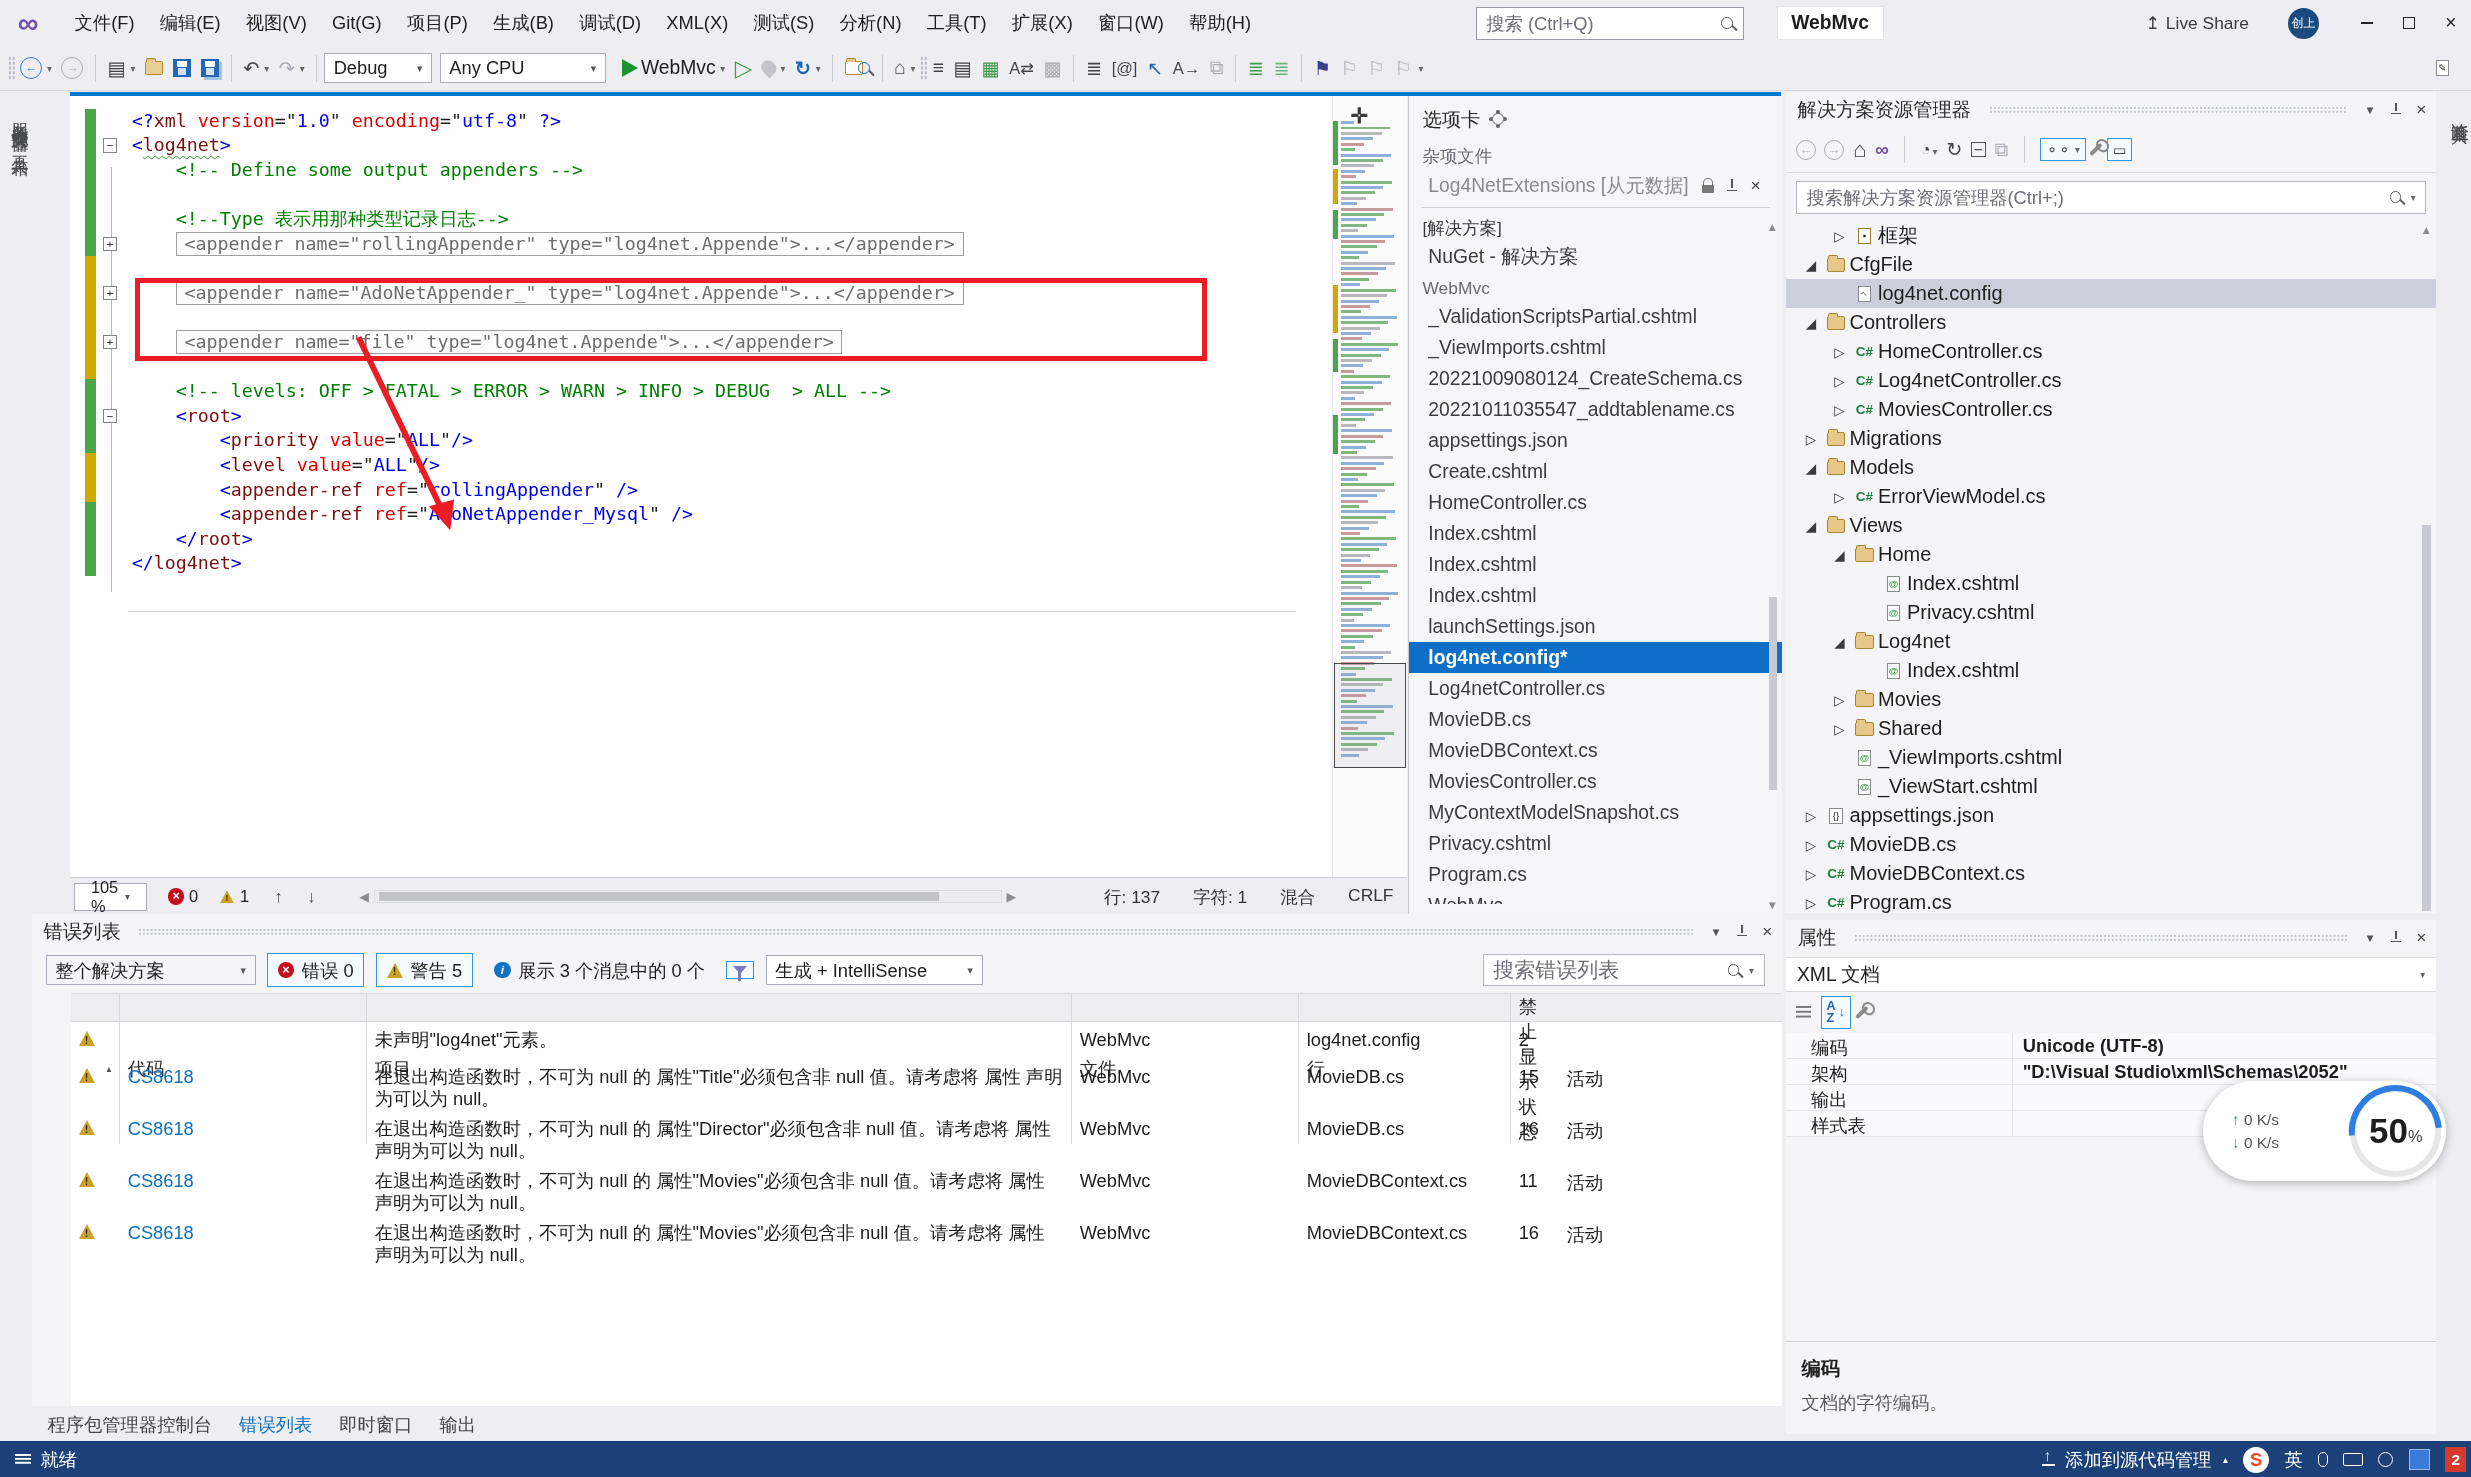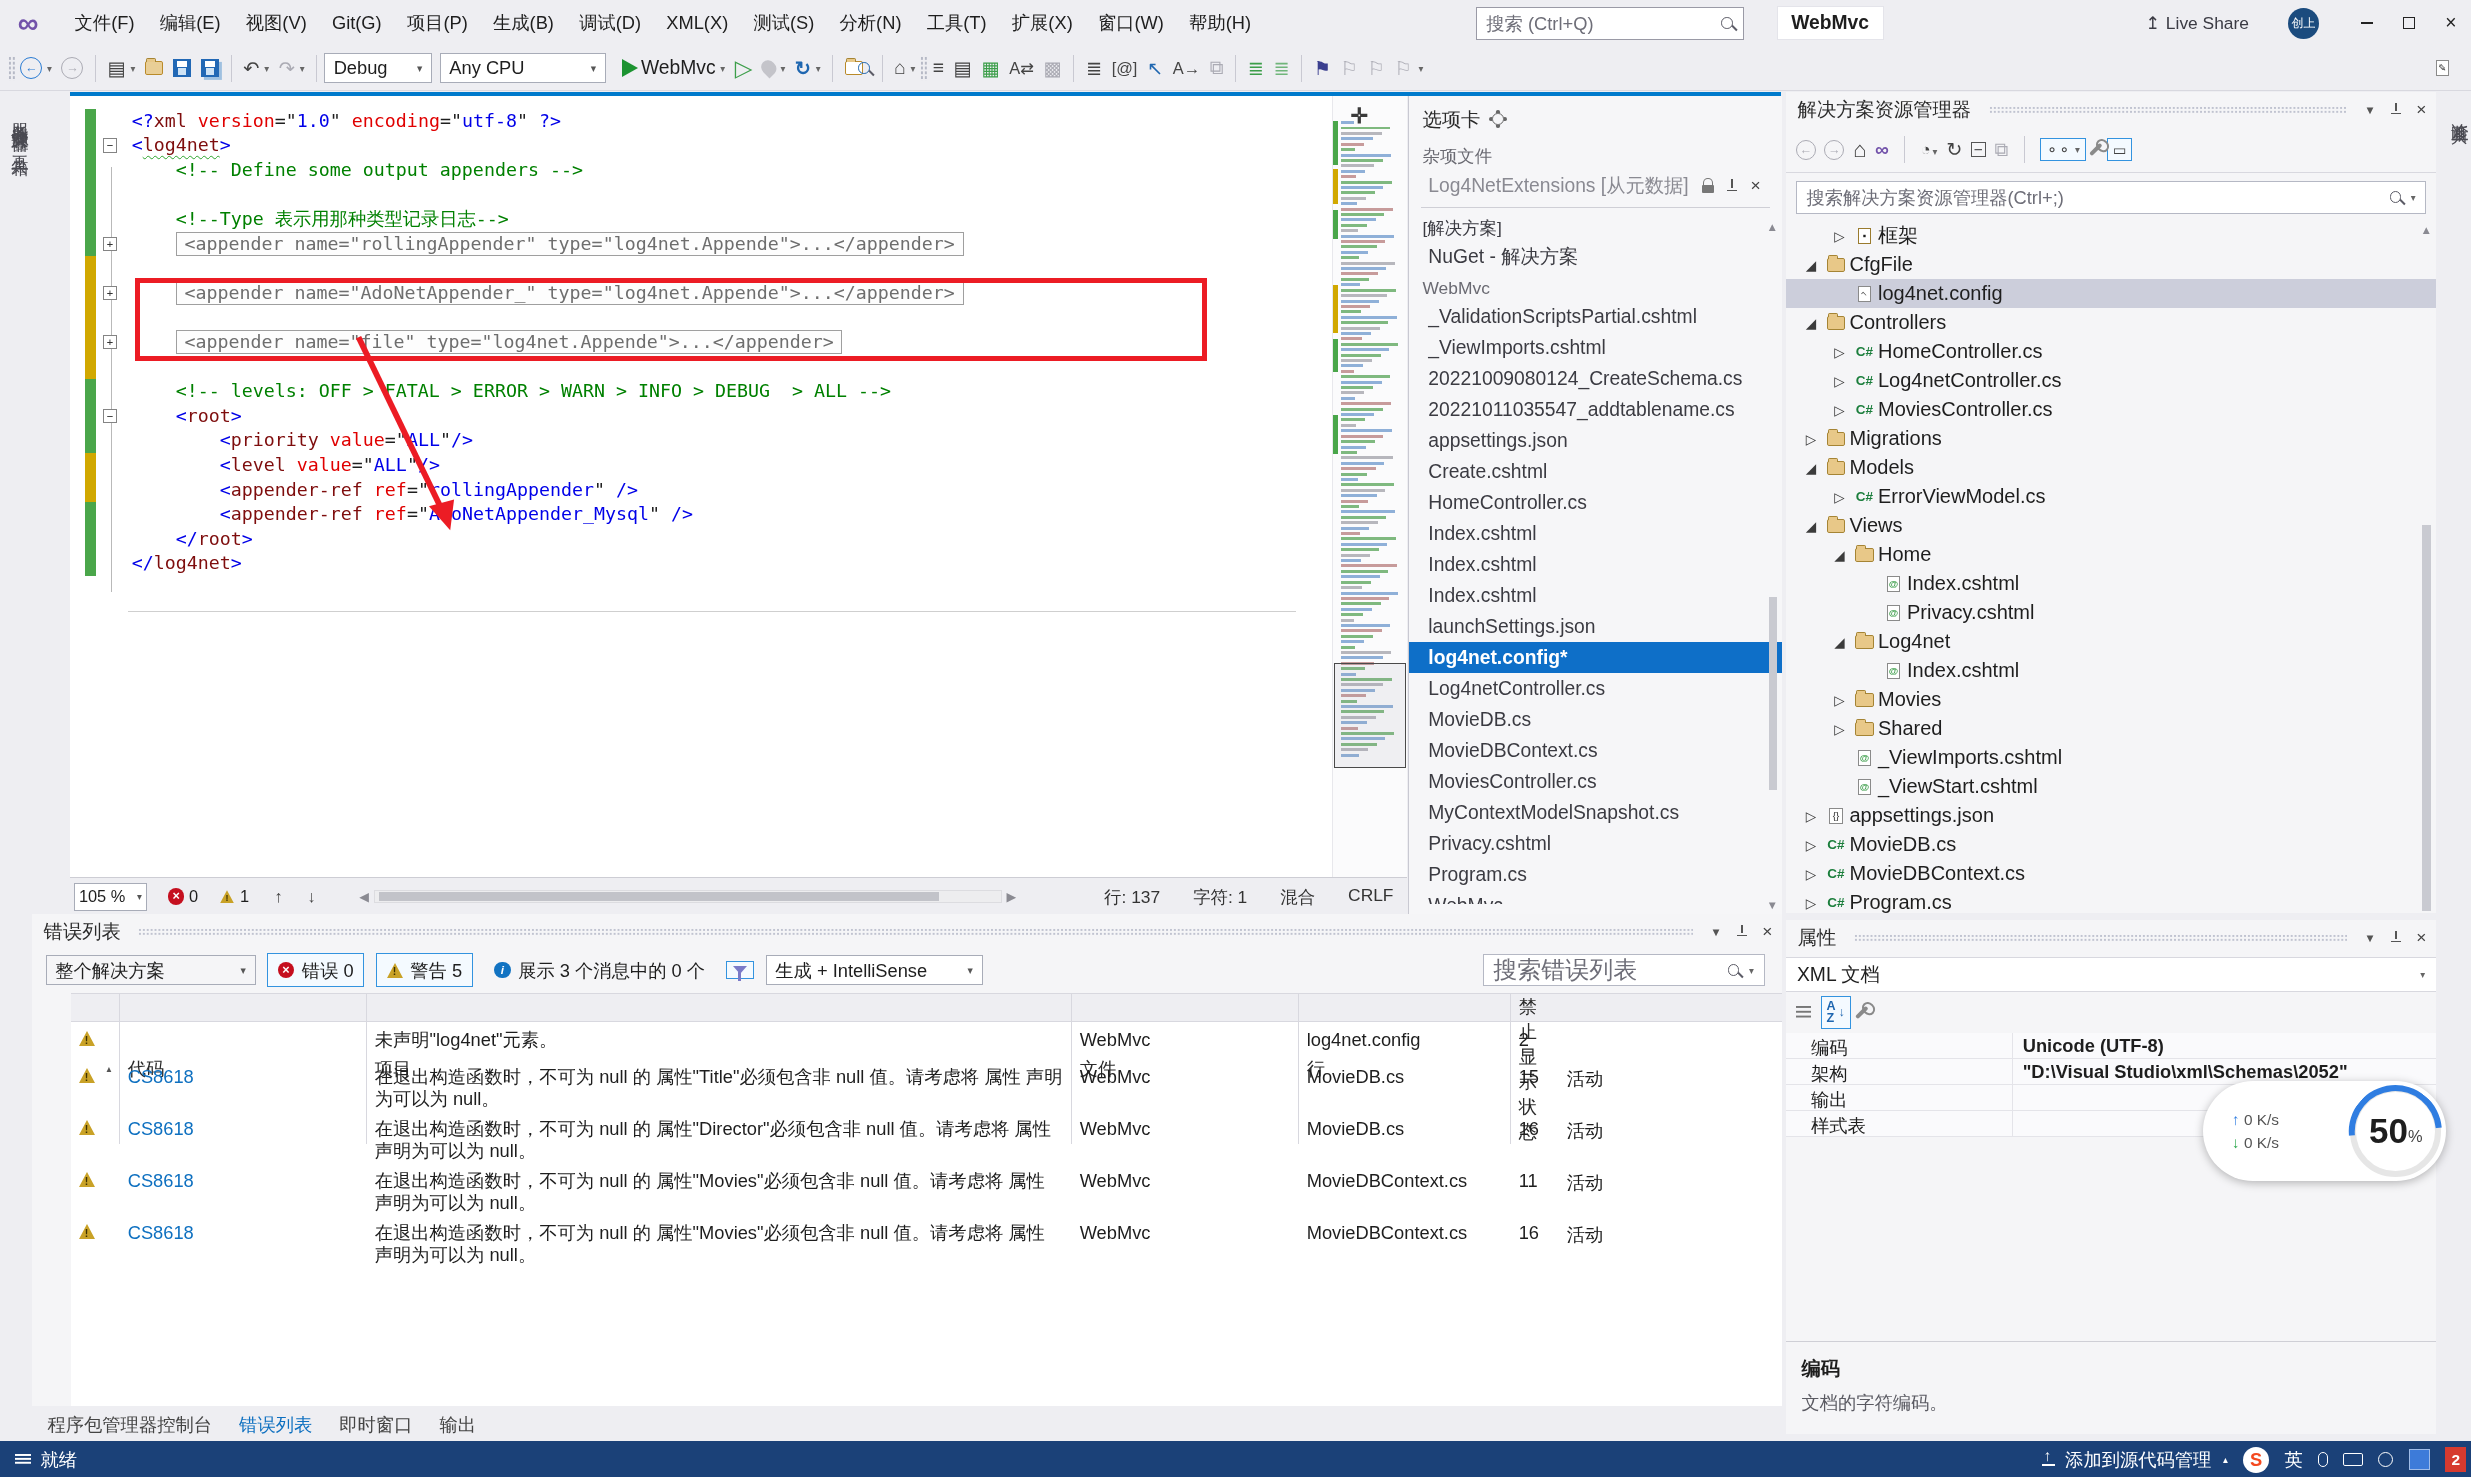--- a/index.html
+++ b/index.html
@@ -90,21 +90,21 @@
   #red-arrow { left:0; top:0; z-index:6; pointer-events:none; }
 
   
   #minimap { left:1262px; top:0; width:75px; height:781px; background:#FBFBFC; border-left:1px solid #E8E8EC; }
   .mm-mark { position:absolute; height:2.9px; }
   #mm-viewport { position:absolute; left:1px; top:567px; width:72px; height:105px; border:1.9px solid #4A4A4A; background:rgba(160,160,170,0.12); }
   #mm-handle { position:absolute; left:17.4px; top:7.7px; color:#3A3A3A; font-size:21px; font-weight:bold; }
 
   
   #editor-status { left:70px; top:877px; width:1337px; height:38px; background:#EEEEF2; border-top:1px solid #CDCDD4; display:flex; align-items:center; font-size:17.4px; }
-  #zoom-combo { width:73px; height:28px; background:#fff; border:1px solid #A8ACB8; margin-left:3.9px; display:flex; align-items:center; justify-content:space-between; padding:0 4px; font-size:16.4px; }
+  #zoom-combo { width:73px; height:28px; background:#fff; border:1px solid #A8ACB8; margin-left:3.9px; display:flex; align-items:center; justify-content:space-between; padding:0 16px; font-size:16.4px; }
   .mini-count { display:flex; align-items:center; gap:4.8px; margin-left:21px; font-size:16.4px; }
   .nav-ar { margin-left:25px; color:#444; font-size:16.4px; }
   #hscroll { display:flex; align-items:center; margin-left:39px; }
   #hscroll .htrack { width:628px; height:12.6px; background:#EDEDEF; border:1px solid #DCDCE0; position:relative; }
   #hscroll .hthumb { position:absolute; left:3.9px; top:1px; width:560px; height:8.7px; background:#C2C3C9; }
   .scroll-ar { color:#8A8A92; font-size:12.6px; margin:0 4.8px; }
   #editor-status .right { margin-left:auto; display:flex; gap:33px; margin-right:13.5px; font-size:17.4px; color:#333; }
 
   
   #tabs-panel { left:1408px; top:96px; width:374px; height:819px; background:#F6F6F8; border-left:1px solid #C9C9D2; overflow:hidden; }
@@ -158,21 +158,21 @@
   #gauge::before { content:""; position:absolute; inset:-6.8px; border-radius:50%; border:6.8px solid transparent; border-top-color:#2F7DE1; border-left-color:#2F7DE1; transform:rotate(40deg); }
   #gauge .num { font-size:35px; font-weight:bold; color:#1E1E1E; }
   #gauge .pct { font-size:16.4px; color:#444; margin-top:11.6px; }
 
   
   #error-panel { left:32px; top:914px; width:1750px; height:492px; background:#F5F5F7; display:flex; flex-direction:column; }
   #el-toolbar { height:42px; display:flex; align-items:center; gap:11.6px; padding:0 13.5px; }
   .el-btn { display:flex; align-items:center; gap:7.7px; font-size:18.3px; padding:3.9px 9.7px; }
   .el-btn.checked { border:1.9px solid #3393DF; background:#F4FAFF; }
   #el-search { position:absolute; right:17.4px; width:282px; height:32px; background:#fff; border:1px solid #B5B8C4; display:flex; align-items:center; padding:0 9.7px; gap:7.7px; }
-  #el-search .ph { flex:1; color:#6E6E78; font-size:24px; }
+  #el-search .ph { flex:1; color:#6E6E78; font-size:21px; }
   #el-grid { margin:1.9px 0 0 39px; width:1711px; background:#fff; flex:1; font-size:18.3px; }
   .el-hrow, .el-row { display:grid; grid-template-columns:49px 247px 705px 227px 212px 48px 1fr; }
   .el-hrow { background:#EEEEF2; border:1px solid #D8D8DF; border-left:none; border-right:none; height:29px; align-items:center; color:#2B2B2B; }
   .el-hrow > div { padding:0 7.7px; border-right:1px solid #D8D8DF; height:100%; display:flex; align-items:center; }
   .el-row > div { padding:6.8px 7.7px 0; }
   .el-row .code { color:#0E70C0; }
   .el-row .desc { line-height:22px; }
   .sort-mark { font-size:9.7px; color:#555; margin-left:auto; }
 
   

